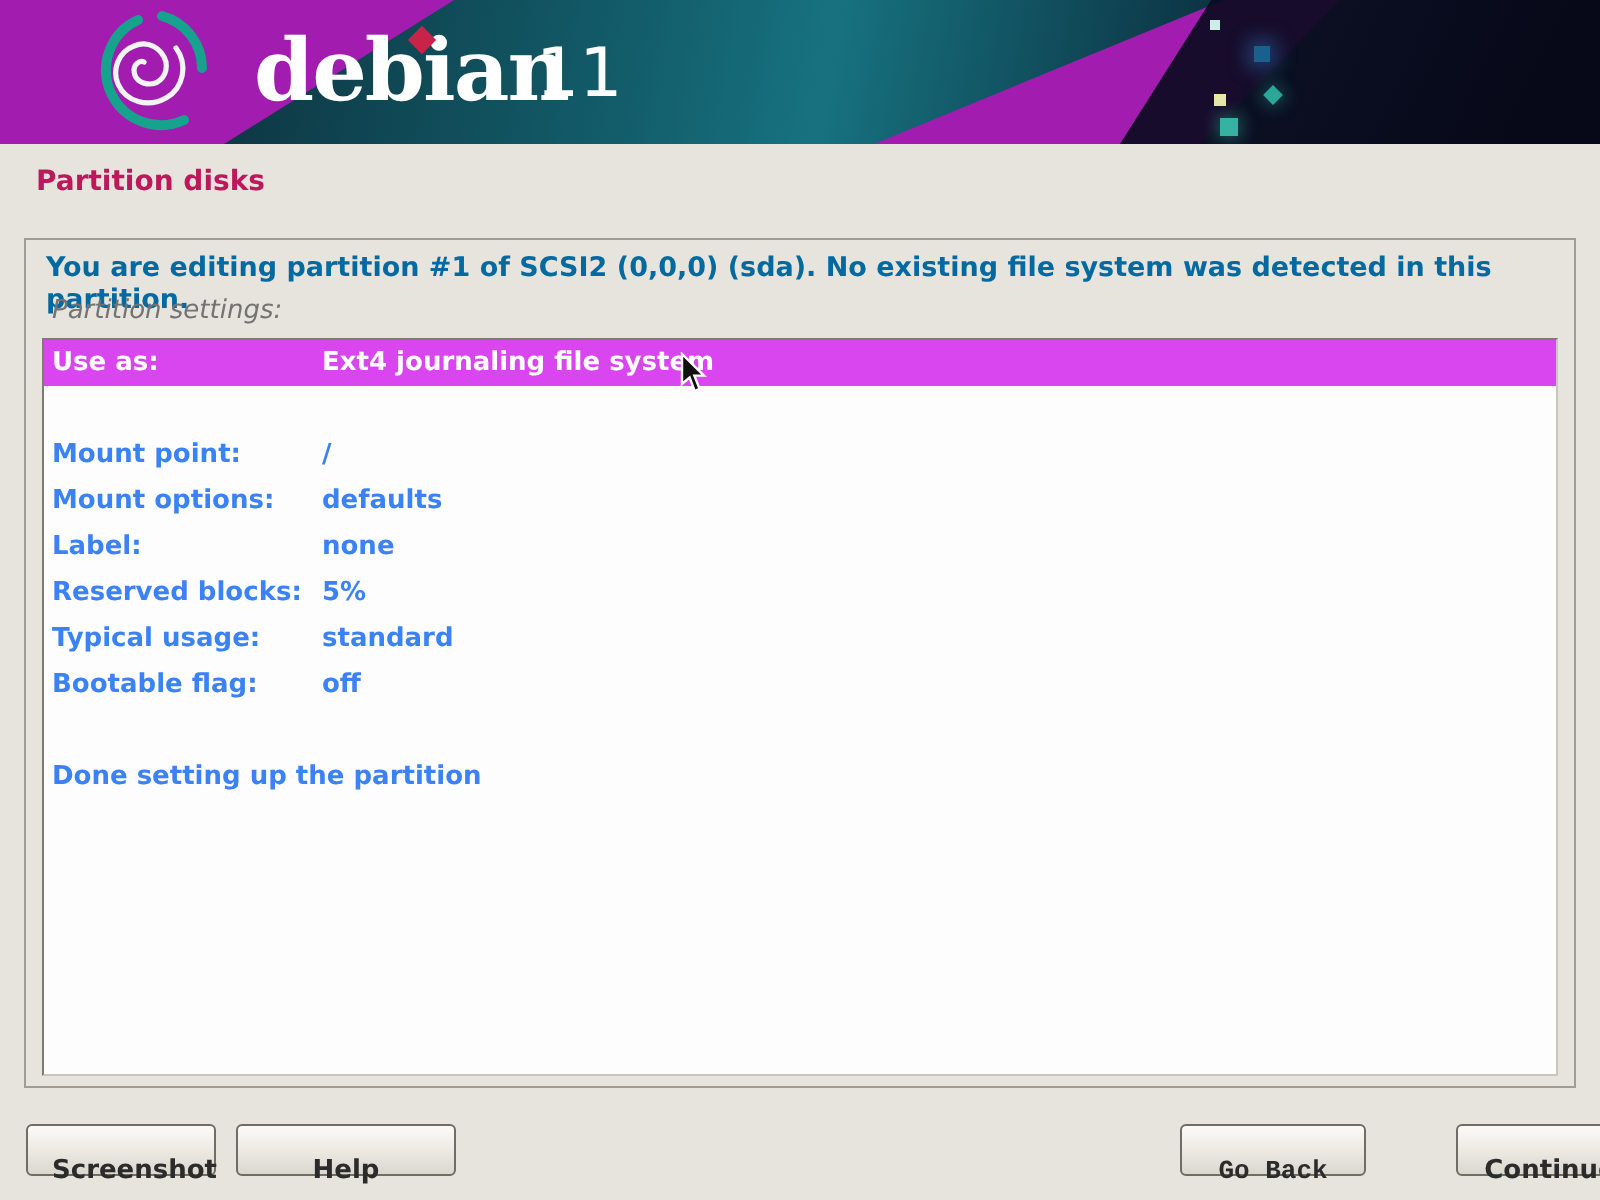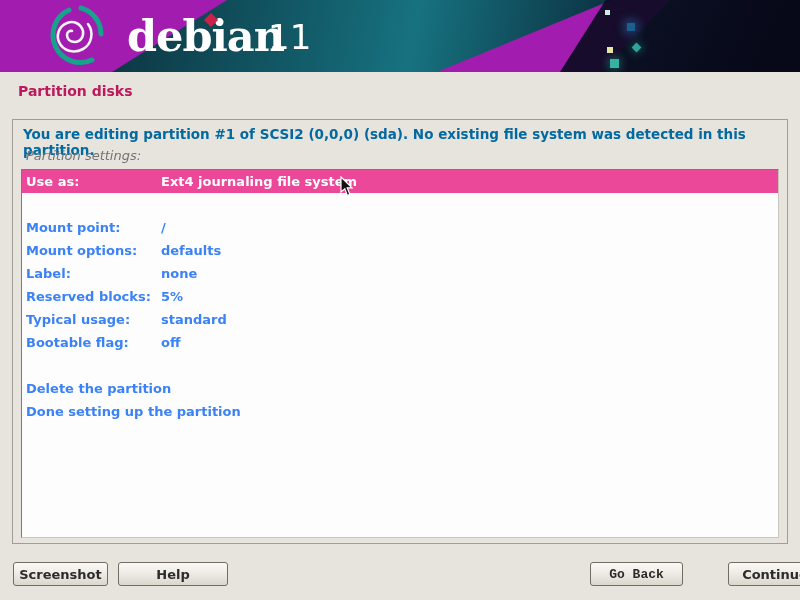--- a/index.html
+++ b/index.html
@@ -33,28 +33,28 @@
   .brand-version{position:absolute;left:268px;top:20px;font-size:34px;line-height:1;color:#ffffff;font-weight:400;}
   
   .page-title{position:absolute;left:18px;top:83px;font-size:14px;font-weight:bold;color:#be185d;}
   .frame{position:absolute;left:12px;top:119px;width:774px;height:423px;
     border:1px solid #a09d92;background:#e6e4dc;}
   .info-message{position:absolute;left:10px;top:6px;font-size:13.5px;font-weight:bold;color:#0369a1;width:755px;}
   .info-sublabel{position:absolute;left:13px;top:28px;font-size:13px;font-style:italic;color:#737373;}
   .listbox{position:absolute;left:8px;top:49px;width:756px;height:367px;background:#fcfdfc;
     border:1px solid;border-color:#7e7c72 #c9c6bb #c9c6bb #7e7c72;overflow:hidden;}
   .row{position:relative;height:23px;font-size:13px;font-weight:bold;color:#3b82f6;cursor:default;}
-  .row.selected{background:#ec4899;color:#ffffff;}
+  .row.selected{background:#d946ef;color:#ffffff;}
   .row .lbl{position:absolute;left:4px;top:0;line-height:23px;white-space:pre;}
   .row .val{position:absolute;left:139px;top:0;line-height:23px;white-space:pre;}
   
   .btn{position:absolute;height:24px;box-sizing:border-box;border:1px solid #6f6d64;border-radius:3px;
     background:linear-gradient(#fbfaf8,#eceae3 50%,#dad7ce);
     font-family:"DejaVu Sans","Liberation Sans",sans-serif;
-    font-size:13px;font-weight:bold;color:#2b2b2b;text-align:center;line-height:21px;padding:0;}
+    font-size:13px;font-weight:bold;color:#2b2b2b;text-align:center;line-height:21px;padding:12px;}
   .btn-screenshot{left:13px;top:562px;width:95px;}
   .btn-help{left:118px;top:562px;width:110px;}
   .btn-goback{left:590px;top:562px;width:93px;font-family:Liberation Mono, monospace;}
   .btn-continue{left:692px;top:562px;width:94px;margin-left:36px;}
   .cursor{position:absolute;left:340px;top:176px;z-index:20;}
 </style>
 </head>
 <body>
 
 <div class="banner">
@@ -114,24 +114,20 @@
       </div>
       <div class="row">
         <span class="lbl">Bootable flag:</span>
         <span class="val">off</span>
       </div>
       <div class="row">
         <span class="lbl"></span>
         <span class="val"></span>
       </div>
       <div class="row">
-        <span class="lbl">Delete the partition</span>
-        <span class="val"></span>
-      </div>
-      <div class="row">
         <span class="lbl">Done setting up the partition</span>
         <span class="val"></span>
       </div>
     </div>
 </div>
 
 <svg class="cursor" width="14" height="21" viewBox="0 0 14 21">
   <polygon points="1,1 1,16 4.8,12.8 7.3,19.5 9.8,18.4 7.2,11.8 12,11.8" fill="#111111" stroke="#ffffff" stroke-width="1.2"></polygon>
 </svg>
 

